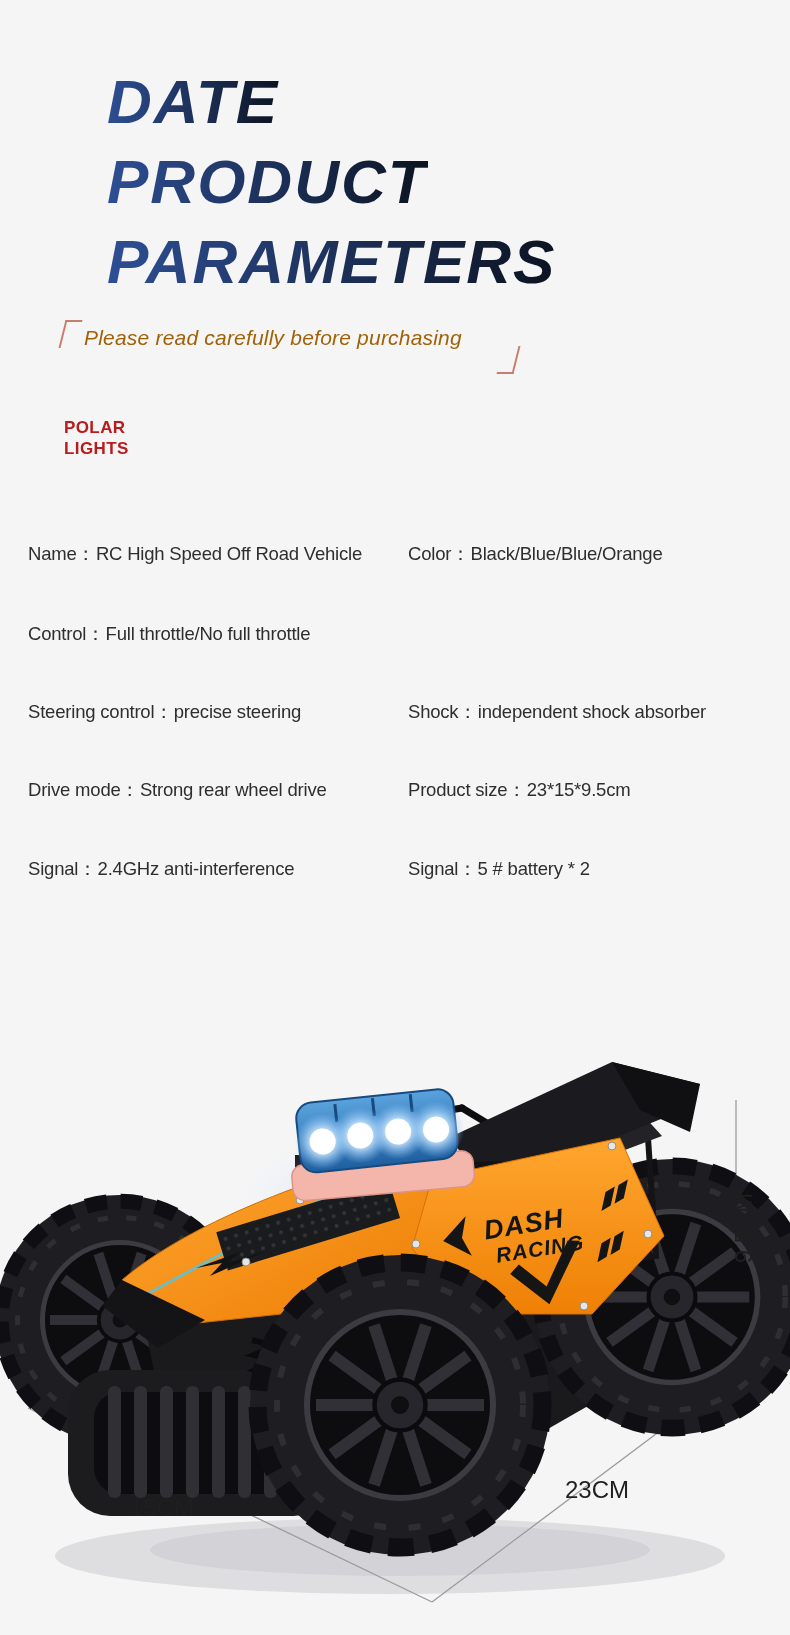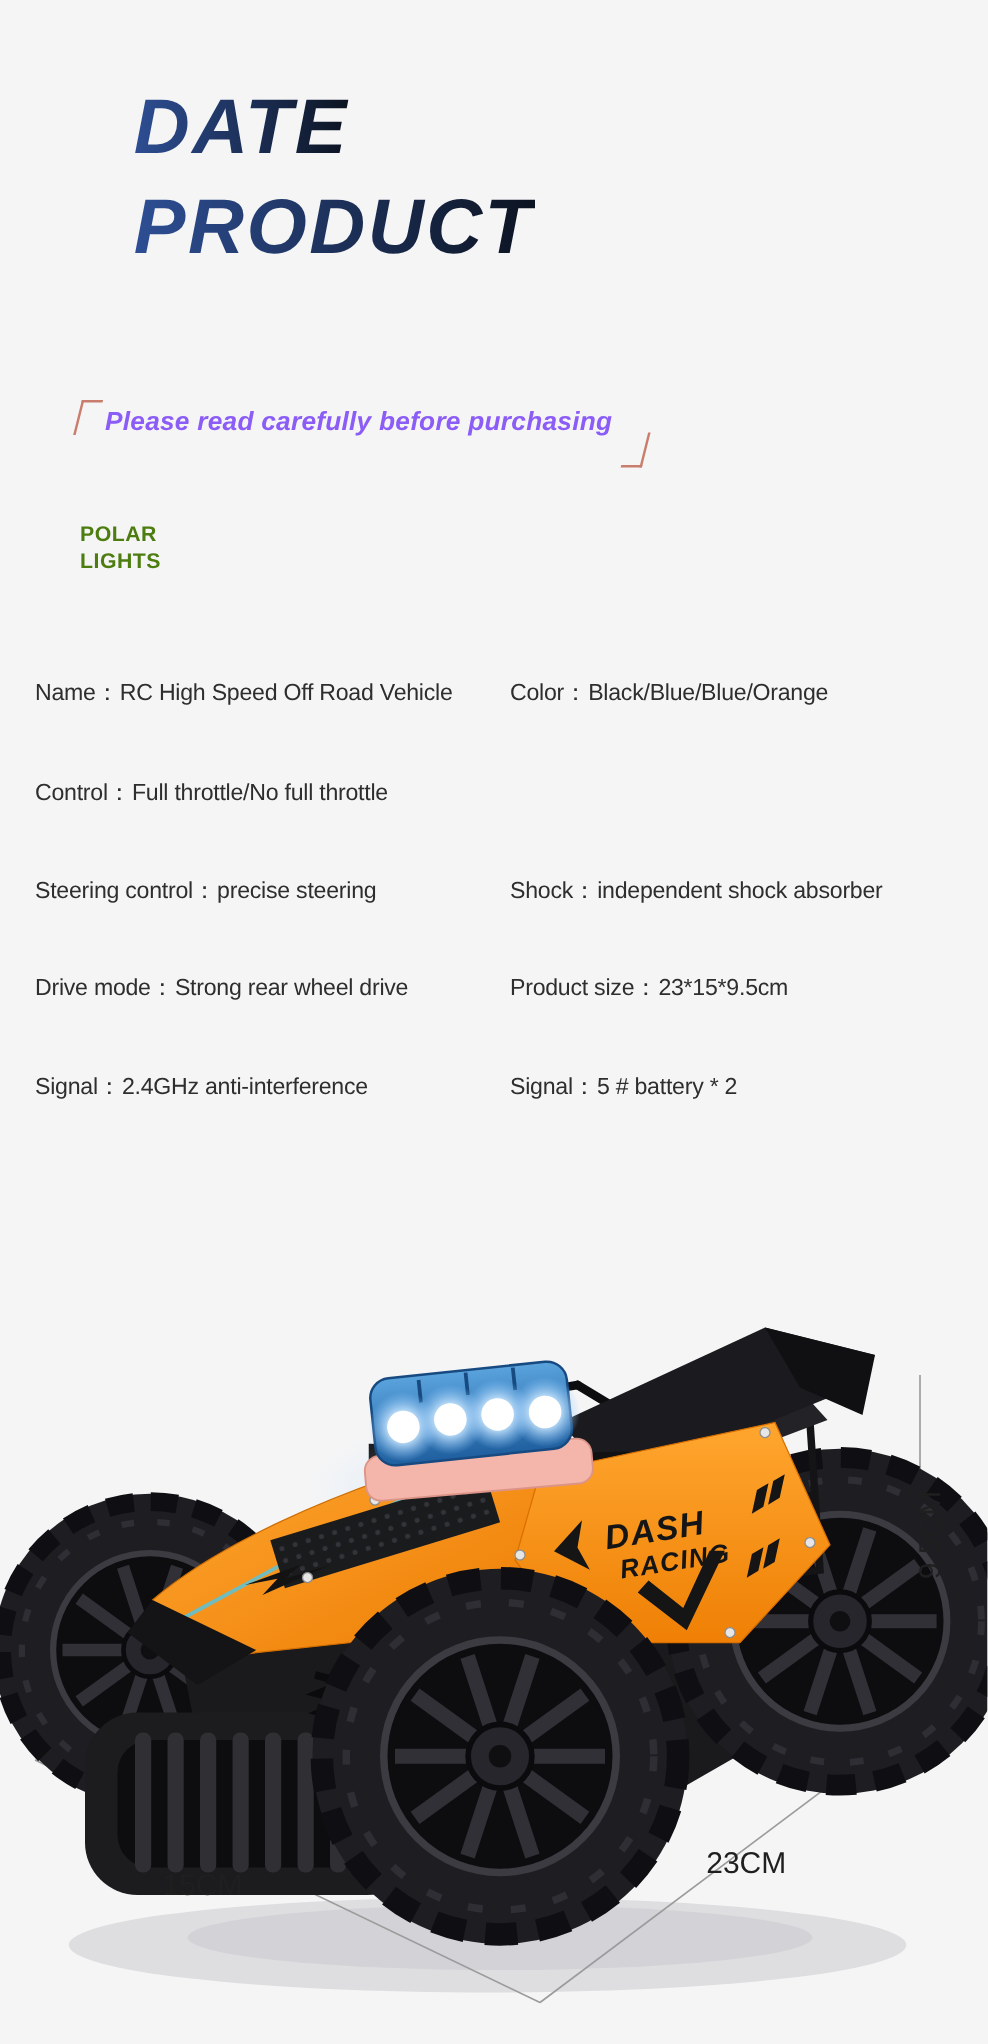--- a/index.html
+++ b/index.html
@@ -18,50 +18,51 @@
     letter-spacing:2px;
     background:linear-gradient(93deg,#2e4f95 0%,#1d3songs 0%,#2e4f95 5%,#0c1320 100%);
     background:linear-gradient(93deg,#2e4f95 0%,#0c1320 100%);
     -webkit-background-clip:text;background-clip:text;
     -webkit-text-fill-color:transparent;color:transparent;
     width:max-content;
   }
   
   .subtitle{
     position:absolute;left:84px;top:326px;
-    font-size:21px;font-weight:bold;font-style:italic;
-    color:#8b5cf6;letter-spacing:.2px;white-space:nowrap;
+    font-size:21px;font-weight:normal;font-style:italic;
+    color:#a16207;letter-spacing:.2px;white-space:nowrap;
   }
   .bracket{position:absolute;width:15px;height:26px;}
   .bracket-open{left:62px;top:320px;border-left:2px solid #c97e6d;border-top:2px solid #c97e6d;transform:skewX(-14deg);}
   .bracket-close{left:500px;top:346px;border-right:2px solid #c97e6d;border-bottom:2px solid #c97e6d;transform:skewX(-14deg);}
   
   .brand{
     position:absolute;left:64px;top:417px;
-    font-size:17px;font-weight:bold;color:#4d7c0f;
+    font-size:17px;font-weight:bold;color:#b91c1c;
     line-height:21px;letter-spacing:.4px;
   }
   
   .specs{position:absolute;left:0;top:541px;width:722px;height:360px;text-align:right;}
   .spec-row{position:absolute;left:0;width:790px;height:26px;}
   .r1{top:0px}.r2{top:80px}.r3{top:158px}.r4{top:236px}.r5{top:315px}
   .cell{position:absolute;top:0;white-space:nowrap;font-size:18.5px;color:#2e2e2e;letter-spacing:-0.2px;}
   .cell-left{left:28px}
   .cell-right{left:408px}
   .sep{margin:0 1px 0 0;}
   
   .photo{position:absolute;left:0;top:1010px;width:790px;height:625px;}
   .dim-label{font-size:24px;fill:#1f1f1f;font-family:"Liberation Sans",sans-serif;}
 </style>
 </head>
 <body>
 
 <div class="title-block">
   <span class="title-line">DATE</span>
   <span class="title-line">PRODUCT</span>
+  <span class="title-line">PARAMETERS</span>
 </div>
 
 <span class="bracket bracket-open"></span>
 <div class="subtitle">Please read carefully before purchasing</div>
 <span class="bracket bracket-close"></span>
 
 <div class="brand">
   <div>POLAR</div>
   <div>LIGHTS</div>
 </div>

